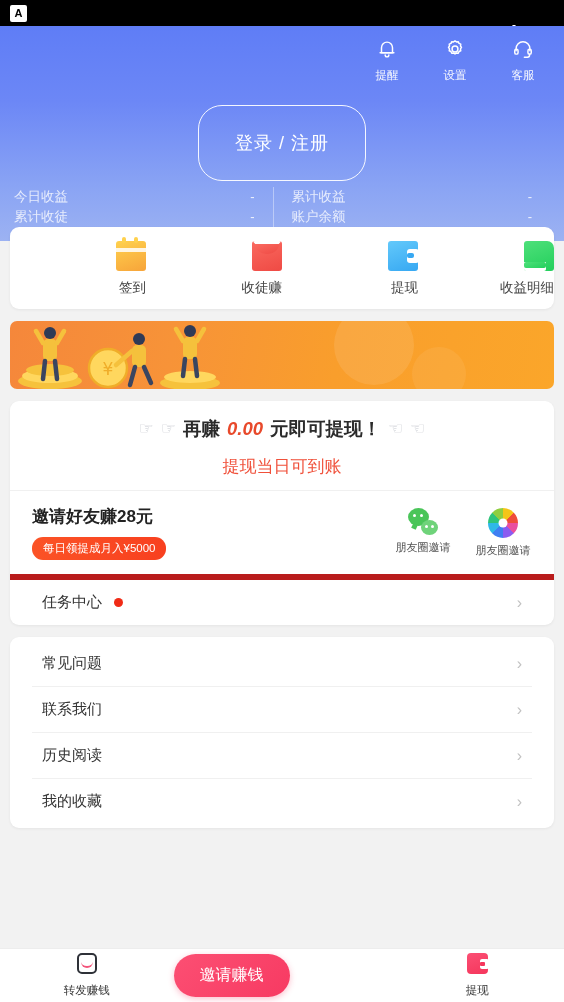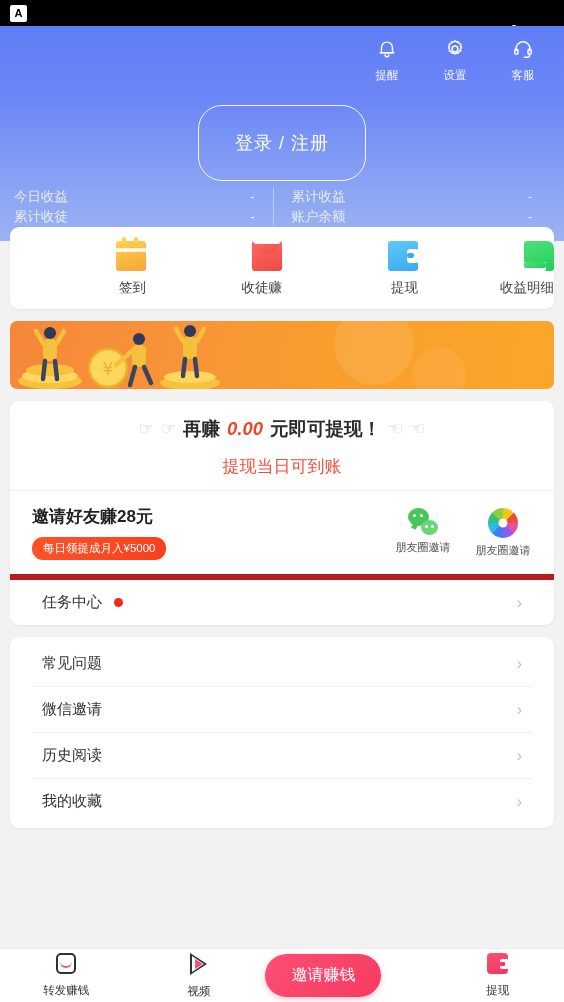--- a/index.html
+++ b/index.html
@@ -463,46 +463,40 @@
     </div>
   </div>
 
   <div class="card menu">
     <div class="row-item">
       <span class="rlabel">常见问题</span>
       <span class="chev">›</span>
     </div>
     <div class="divider"></div>
     <div class="row-item">
-      <span class="rlabel">微信邀请</span>
+      <span class="rlabel">联系我们</span>
       <span class="chev">›</span>
     </div>
     <div class="divider"></div>
     <div class="row-item">
       <span class="rlabel">历史阅读</span>
       <span class="chev">›</span>
     </div>
     <div class="divider"></div>
     <div class="row-item">
       <span class="rlabel">我的收藏</span>
       <span class="chev">›</span>
     </div>
   </div>
 
   <div class="bottomnav">
     <div class="nav-item">
       <div class="nv-icon ic-forward"></div>
       <span class="lbl">转发赚钱</span>
     </div>
-    <div class="nav-item">
-      <div class="nv-icon ic-video-box">
-        <span class="ic-video-play"></span>
-      </div>
-      <span class="lbl">视频</span>
-    </div>
     <div class="nav-cta">
       <button class="cta-btn">邀请赚钱</button>
     </div>
     <div class="nav-item active">
       <div class="nv-icon ic-withdraw"></div>
       <span class="lbl">提现</span>
     </div>
   </div>
 
 </div>

